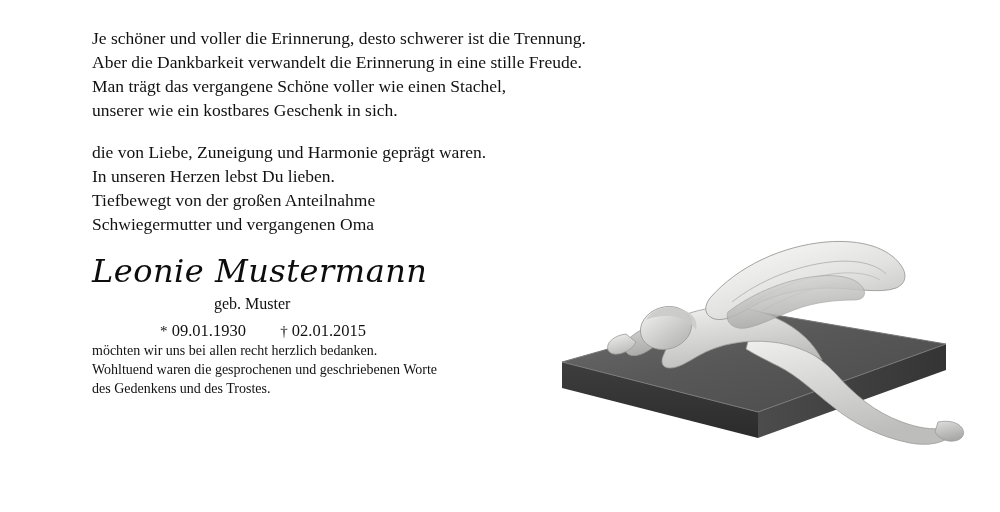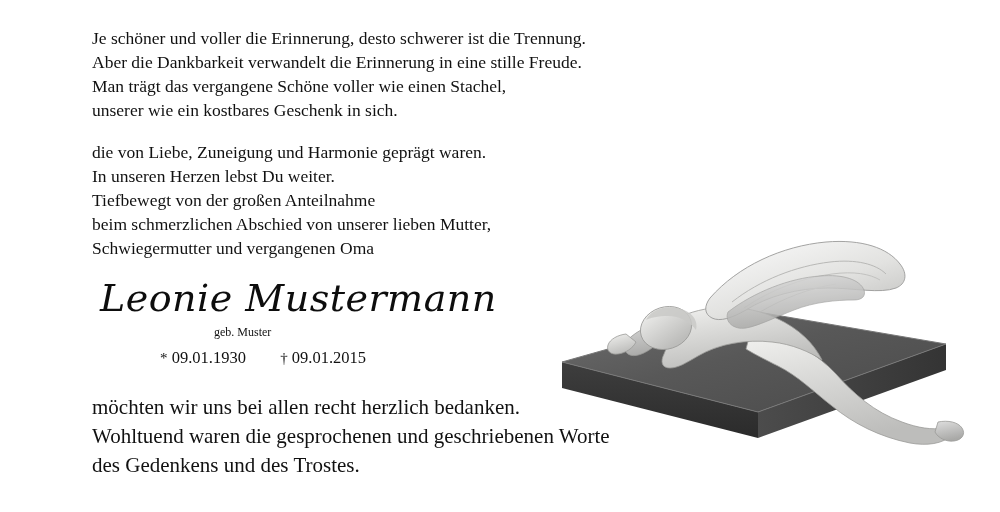--- a/index.html
+++ b/index.html
@@ -37,50 +37,48 @@
   }
   .block-gap {
     height: 17px;
   }
   .name-block {
     margin-top: 19px;
   }
   .deceased-name {
     font-family: "DejaVu Serif", serif;
     font-style: italic;
-    font-size: 38px;
+    font-size: 32px;
     line-height: 1.05;
     letter-spacing: 0.5px;
     color: #0d0d0d;
     white-space: nowrap;
-    margin-left: 8px;
   }
   .born-name {
     margin-top: 6px;
     margin-left: 122px;
-    font-size: 12px;
+    font-size: 16px;
     color: #111111;
   }
   .dates {
     margin-top: 8px;
     margin-left: 68px;
     font-size: 16.5px;
     color: #111111;
     white-space: nowrap;
   }
   .dates .sym {
     font-size: 15px;
   }
   .dates .spacer {
     display: inline-block;
     width: 26px;
   }
   .thanks {
-    margin-top: 25px;
-    font-size: 21px;
+    font-size: 14px;
     line-height: 1.38;
   }
   .thanks div {
     white-space: nowrap;
   }
   .angel-figure {
     position: absolute;
     right: 6px;
     top: 216px;
     width: 480px;
@@ -104,35 +102,34 @@
       <div>Je schöner und voller die Erinnerung, desto schwerer ist die Trennung.</div>
       <div>Aber die Dankbarkeit verwandelt die Erinnerung in eine stille Freude.</div>
       <div>Man trägt das vergangene Schöne voller wie einen Stachel,</div>
       <div>unserer wie ein kostbares Geschenk in sich.</div>
     </div>
 
     <div class="block-gap"></div>
 
     <div class="verse">
       <div>die von Liebe, Zuneigung und Harmonie geprägt waren.</div>
-      <div>In unseren Herzen lebst Du weiter.</div>
+      <div>In unseren Herzen lebst Du lieben.</div>
       <div>Tiefbewegt von der großen Anteilnahme</div>
-      <div>beim schmerzlichen Abschied von unserer lieben Mutter,</div>
       <div>Schwiegermutter und vergangenen Oma</div>
     </div>
 
     <div class="name-block">
       <div class="deceased-name">Leonie Mustermann</div>
       <div class="born-name">geb. Muster</div>
       <div class="dates">
         <span class="sym">*</span>
         <span>09.01.1930</span>
         <span class="spacer"></span>
         <span class="sym">†</span>
-        <span>09.01.2015</span>
+        <span>02.01.2015</span>
       </div>
     </div>
 
     <div class="thanks">
       <div>möchten wir uns bei allen recht herzlich bedanken.</div>
       <div>Wohltuend waren die gesprochenen und geschriebenen Worte</div>
       <div>des Gedenkens und des Trostes.</div>
     </div>
 
   </div>

